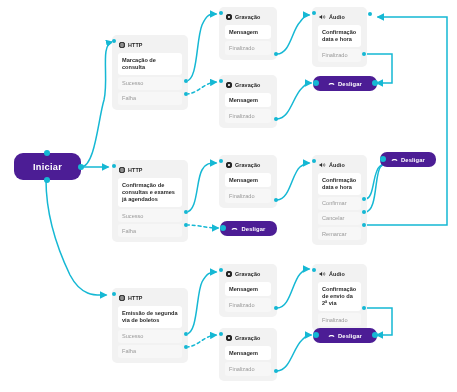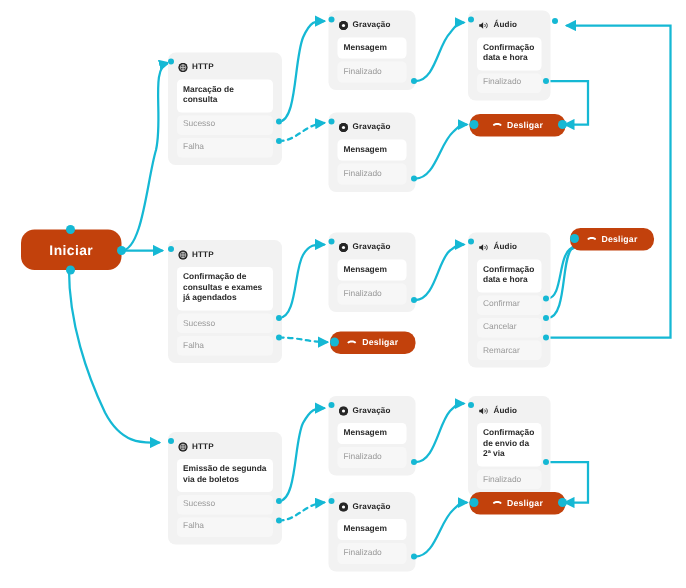--- a/index.html
+++ b/index.html
@@ -42,21 +42,21 @@
   }
   .opt{
     background:#f7f7f7;border-radius:3px;
     margin:2px 2px 0 2px;padding:3.5px 4px;
     font-size:5.6px;color:#9a9a9a;line-height:1.1;
     position:relative;
   }
 
   
   .pill{
-    position:absolute;background:#c2410c;border-radius:7px;
+    position:absolute;background:#4c1d95;border-radius:7px;
     height:15px;display:flex;align-items:center;justify-content:center;
     color:#ffffff;font-size:5.8px;font-weight:bold;letter-spacing:.15px;
     z-index:3;gap:3px;padding:0 9px;box-sizing:border-box;
   }
   .pill.start{
     height:27px;border-radius:9px;font-size:9.2px;letter-spacing:.3px;
     font-weight:bold;
   }
   .hk{display:inline-block;}
 

